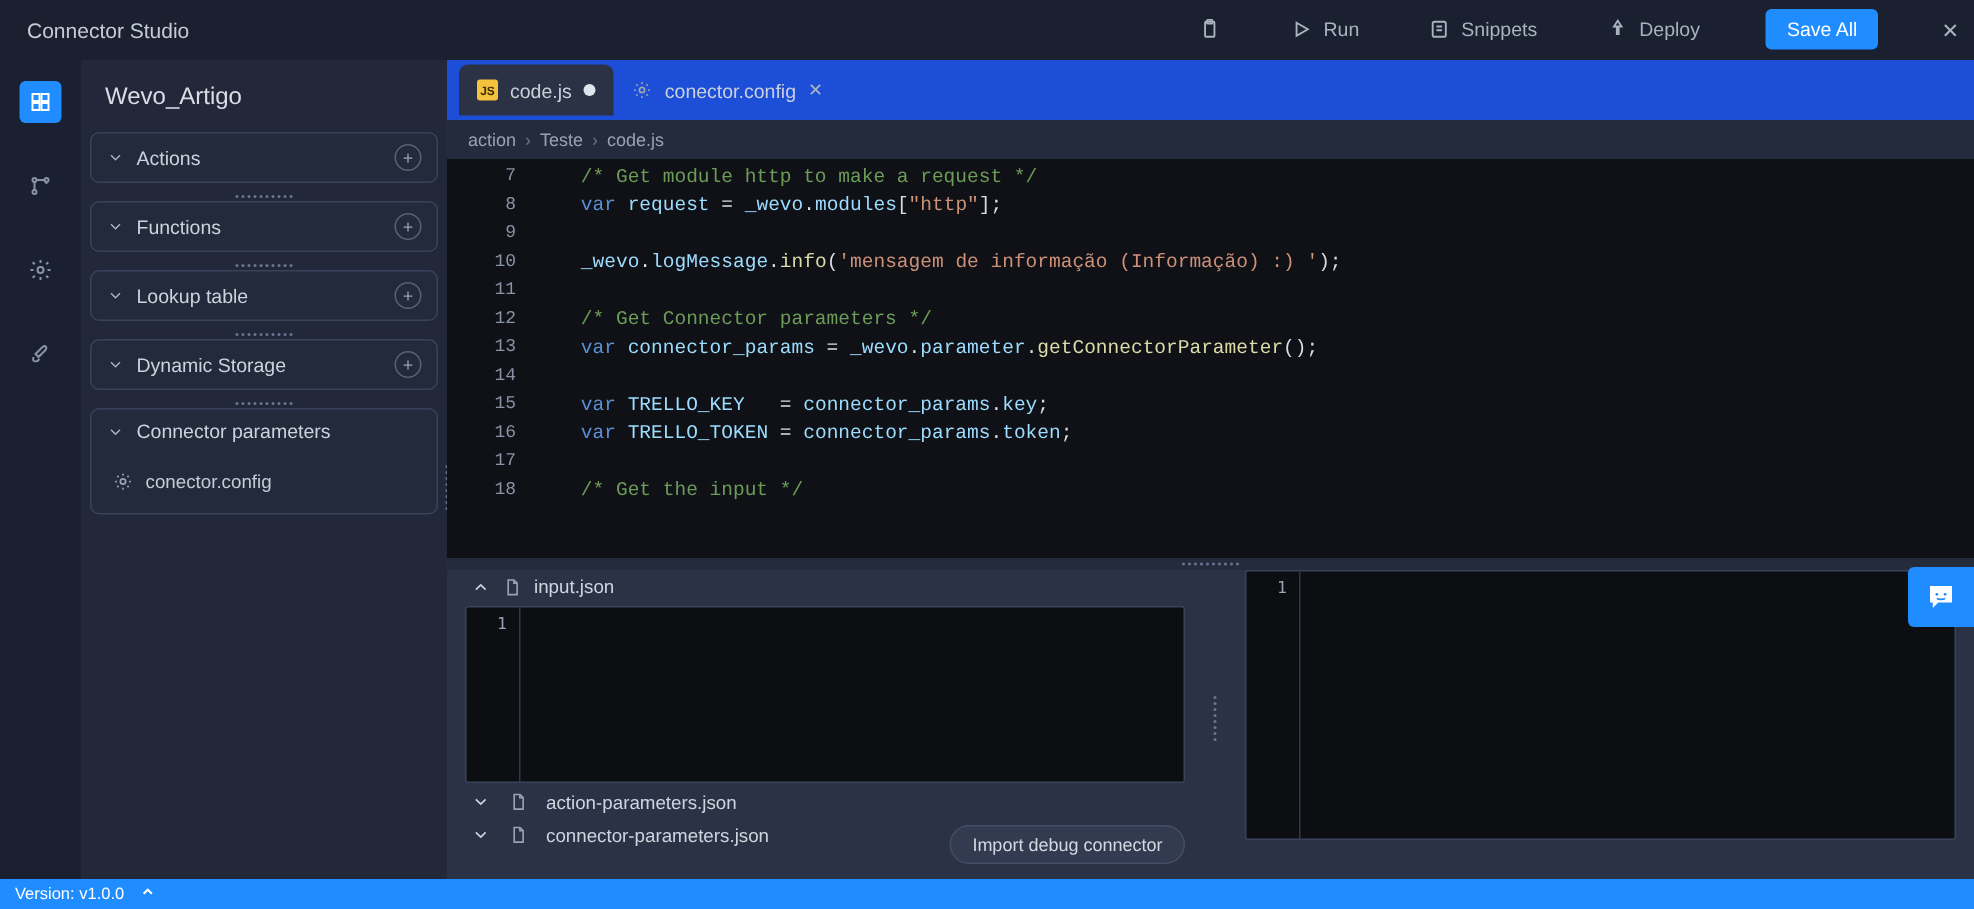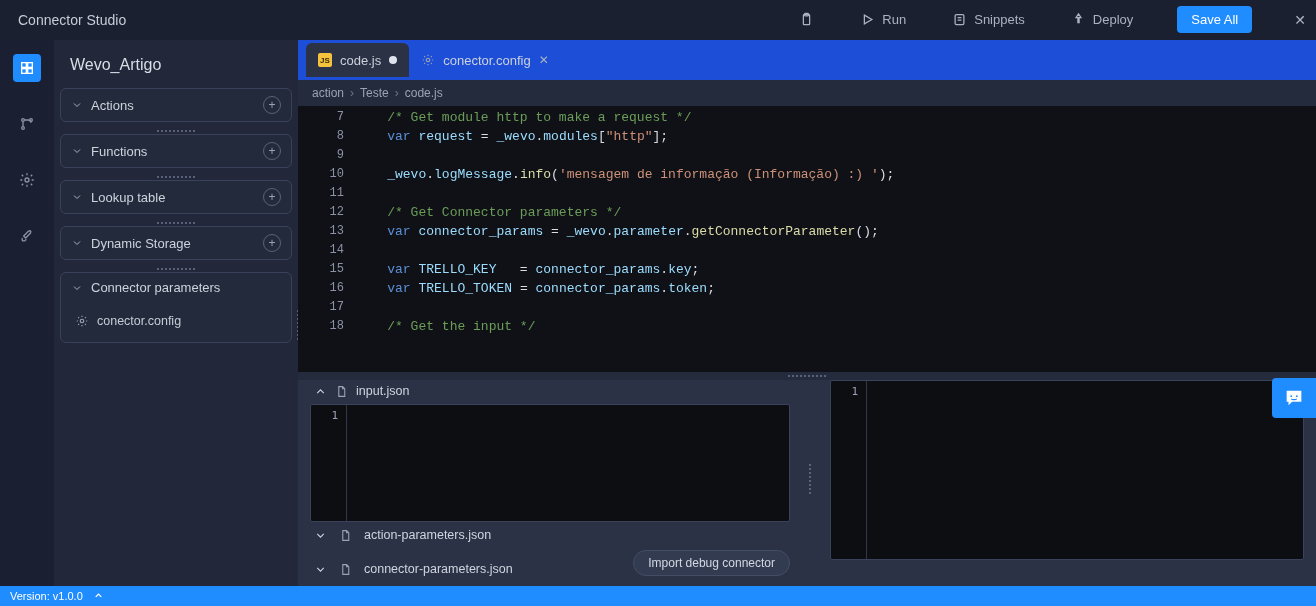--- a/index.html
+++ b/index.html
@@ -85,21 +85,21 @@
   .debug-body { display: flex; padding: 0 12px 8px 12px; gap: 16px; }
   .dbg-col { display: flex; flex-direction: column; }
   .dbg-left { flex: 0 0 480px; }
   .dbg-right { flex: 1; }
   .dbg-section-head { display: flex; align-items: center; gap: 8px; padding: 4px 0 6px 4px; font-size: 12.5px; color: #cfd5df; }
   .dbg-section-head svg { width: 13px; height: 13px; }
   .mini-editor { background: #0c0e12; border: 1px solid #3a435b; border-radius: 2px; height: 118px; display: flex; }
   .mini-editor .mg { width: 36px; text-align: right; padding: 4px 8px 0 0; font-size: 11px; color: #9aa2b4; font-family: Consolas, monospace; border-right:1px solid #30384d; }
   .mini-editor .mc { flex:1; padding:4px 6px; }
   .dbg-output-editor { height: 180px; }
-  .dbg-row { display:flex; align-items:flex-end; gap:12px; padding:6px 0 2px 4px; font-size:12.5px; color:#cfd5df; }
+  .dbg-row { display:flex; align-items:flex-start; gap:12px; padding:6px 0 2px 4px; font-size:12.5px; color:#cfd5df; }
   .dbg-row .btn-import { margin-left:auto; background:#333b50; border:1px solid #444d66; color:#d3d8e2; font-size:12px; padding:5px 14px; border-radius:13px; cursor:pointer; }
   .vdots-between { width:8px; display:flex; flex-direction:column; justify-content:center; align-items:center; gap:2px; }
   .vdots-between span { width:2px; height:2px; background:#6c7590; border-radius:50%; }
 
   
   .footer { height: 20px; background: #1f8cff; color: #fff; font-size: 11px; display: flex; align-items: center; padding: 0 10px; gap: 10px; }
   .footer .up { cursor:pointer; }
 
   
   .chat-fab { position: absolute; right: 0; top: 378px; width: 44px; height: 40px; background: #1f8cff; border-radius: 4px 0 0 4px; display:flex; align-items:center; justify-content:center; cursor:pointer; }

